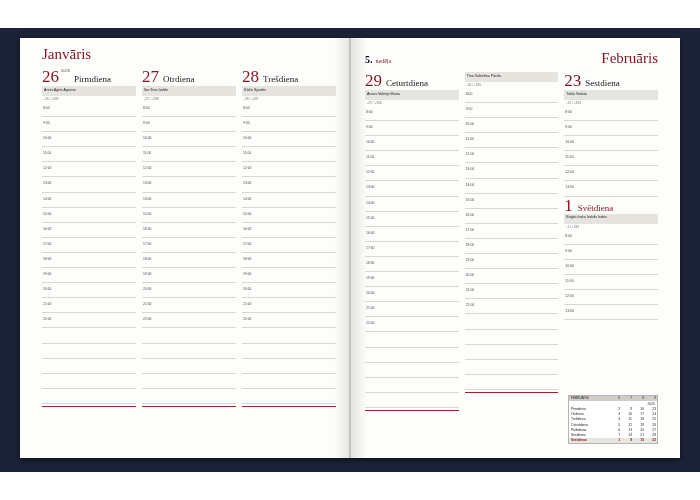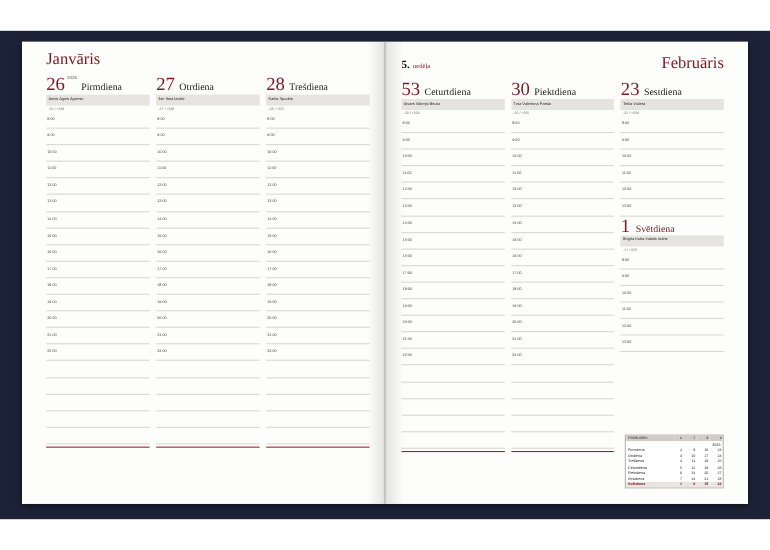--- a/index.html
+++ b/index.html
@@ -389,21 +389,21 @@
         <div class="week-label">
           <span class="week-num">5.</span><span class="week-word">nedēļa</span>
         </div>
         <div class="month-name">Februāris</div>
       </div>
 
       <div class="days">
 
         <div class="day-col">
           <div class="day-title">
-            <span class="day-num">53</span>
+            <span class="day-num">29</span>
             <span class="day-name">Ceturtdiena</span>
           </div>
           <div class="name-band">Aivars Valērijs Biruta</div>
           <div class="dates-sub">-29 / +336</div>
           <div class="slots">
             <div class="slot">
                 <span class="t">8:00</span>
               </div>
             <div class="slot">
                 <span class="t">9:00</span>
@@ -450,24 +450,20 @@
             <div class="slot"></div>
             <div class="slot"></div>
             <div class="slot"></div>
             <div class="slot"></div>
             <div class="slot"></div>
             <div class="red-rule"></div>
           </div>
         </div>
 
         <div class="day-col">
-          <div class="day-title">
-            <span class="day-num">30</span>
-            <span class="day-name">Piektdiena</span>
-          </div>
           <div class="name-band">Tīna Valentīna Pārsla</div>
           <div class="dates-sub">-30 / +335</div>
           <div class="slots">
             <div class="slot">
                 <span class="t">8:00</span>
               </div>
             <div class="slot">
                 <span class="t">9:00</span>
               </div>
             <div class="slot">

